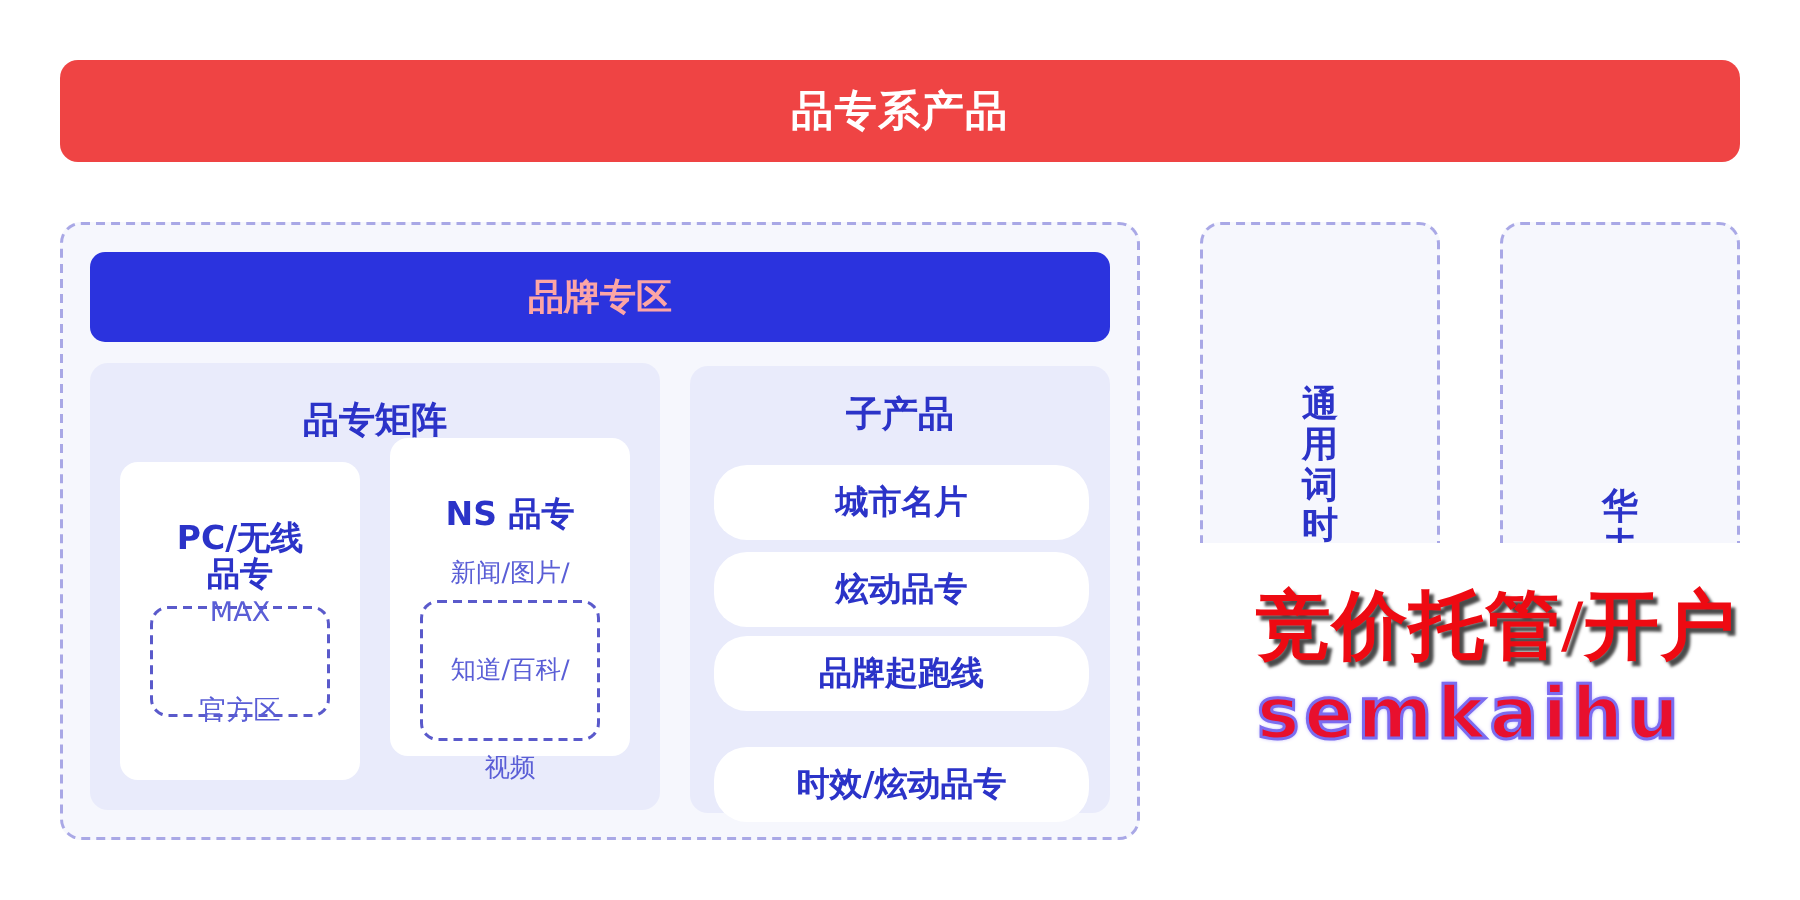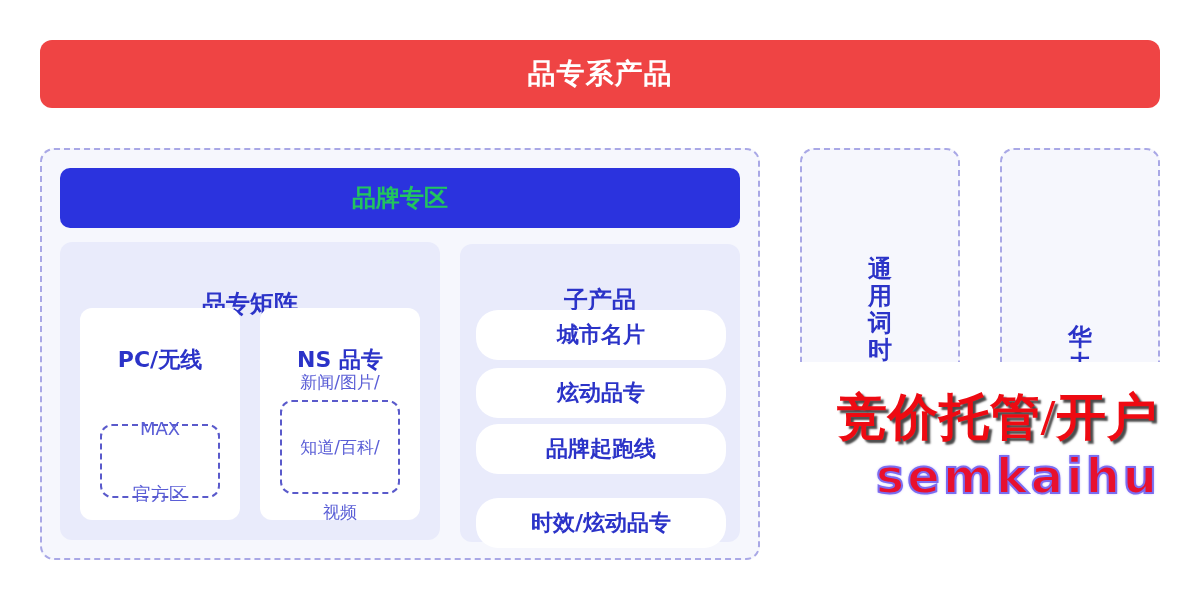--- a/index.html
+++ b/index.html
@@ -14,55 +14,55 @@
     }
 
     .zone-outer {
       position: absolute; left: 40px; top: 148px; width: 720px; height: 412px;
       border: 2px dashed #a9a8e6; border-radius: 14px; background: #f6f7fd;
     }
     .zone-header {
       position: absolute; left: 60px; top: 168px; width: 680px; height: 60px;
       background: #2b33de; border-radius: 10px;
       display: flex; align-items: center; justify-content: center;
-      color: #22c55e; font-size: 24px; font-weight: bold;
+      color: #fca5a5; font-size: 24px; font-weight: bold;
     }
 
     .panel {
       position: absolute; background: #e9ebfb; border-radius: 12px;
     }
     .panel-left { left: 60px; top: 242px; width: 380px; height: 298px; }
     .panel-right { left: 460px; top: 244px; width: 280px; height: 298px; }
 
     .panel-title {
       position: absolute; left: 0; right: 0; text-align: center;
-      color: #2b33c8; font-size: 24px; font-weight: bold; margin-top: 24px;
+      color: #2b33c8; font-size: 24px; font-weight: bold;
     }
     .panel-left .panel-title { top: 22px; }
     .panel-right .panel-title { top: 16px; }
 
     .card {
       position: absolute; background: #ffffff; border-radius: 12px; padding-left: 47px;
     }
     .card-pc { left: 80px; top: 308px; width: 160px; height: 212px; }
-    .card-ns { left: 260px; top: 308px; width: 160px; height: 212px; }
+    .card-ns { left: 260px; top: 292px; width: 160px; height: 212px; }
 
     .card-title {
       position: absolute; left: 0; right: 0; text-align: center;
       color: #2b33c8; font-size: 22px; font-weight: bold; line-height: 24px;
     }
     .card-pc .card-title { top: 40px; }
     .card-ns .card-title { top: 40px; }
 
     .dashed-box {
       position: absolute; border: 2px dashed #5a5acb; border-radius: 12px;
       display: flex; flex-direction: column; align-items: center; justify-content: center;
       color: #5a5ed6; font-size: 18px; line-height: 24px; text-align: center; gap: 41px;
     }
-    .box-max { left: 100px; top: 424px; width: 120px; height: 74px; }
+    .box-max { left: 100px; top: 404px; width: 120px; height: 74px; }
     .box-ns { left: 280px; top: 400px; width: 120px; height: 94px; font-size: 17px; line-height: 24px; }
 
     .sub-item {
       position: absolute; left: 476px; width: 250px; height: 50px;
       background: #ffffff; border-radius: 22px;
       display: flex; align-items: center; justify-content: center;
       color: #2b33c8; font-size: 22px; font-weight: bold;
     }
 
     .side-zone {
@@ -84,21 +84,21 @@
       position: absolute; left: 800px; top: 362px; width: 370px; height: 238px;
       background: #ffffff;
     }
     .wm-line1 {
       position: absolute; left: 8px; top: 22px; width: 350px; text-align: right;
       color: #ee0a12; font-size: 50px; font-weight: bold; letter-spacing: 1px;
       text-shadow: 3px 3px 2px #4a4a4a;
       font-family: "Liberation Serif", "DejaVu Serif", serif;
     }
     .wm-line2 {
-      position: absolute; left: 0; top: 86px; width: 360px; text-align: right;
+      position: absolute; left: 0; top: 86px; width: 360px; text-align: center;
       color: #e8102e; font-size: 48px; font-weight: bold; letter-spacing: 3px;
       -webkit-text-stroke: 2px #7b6cf0;
       text-shadow: 0 0 3px #8a7cf5;
       font-family: "DejaVu Sans", sans-serif;
     }
     .wm-line3 {
       position: absolute; left: 110px; top: 150px; width: 110px; text-align: center;
       color: #ee0a12; font-size: 50px; font-weight: bold; letter-spacing: 2px;
       text-shadow: 3px 3px 2px #4a4a4a;
       font-family: "Liberation Serif", "DejaVu Serif", serif;
@@ -117,20 +117,21 @@
   <span>品牌专区</span>
 </div>
 
 <div class="panel panel-left">
   <div class="panel-title">品专矩阵</div>
 </div>
 
 <div class="card card-pc">
   <div class="card-title">
     <div>PC/无线</div>
+    <div>品专</div>
   </div>
 </div>
 <div class="dashed-box box-max">
   <div>MAX</div>
   <div>官方区</div>
 </div>
 
 <div class="card card-ns">
   <div class="card-title">NS 品专</div>
 </div>

